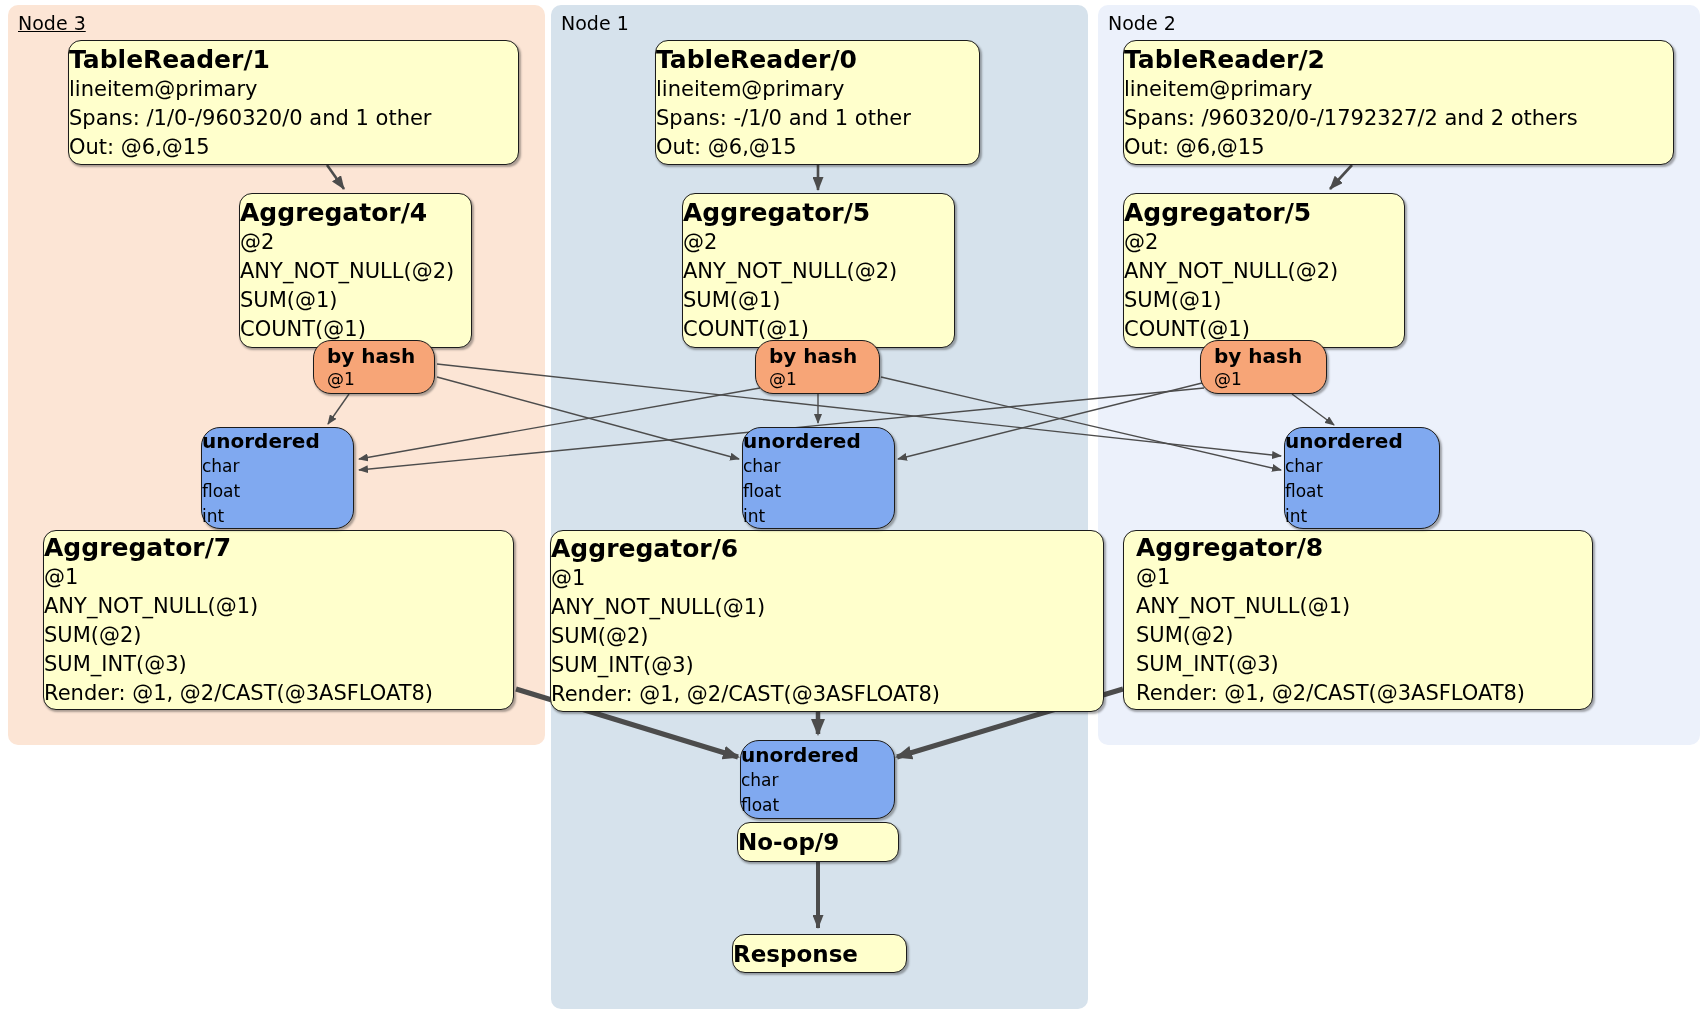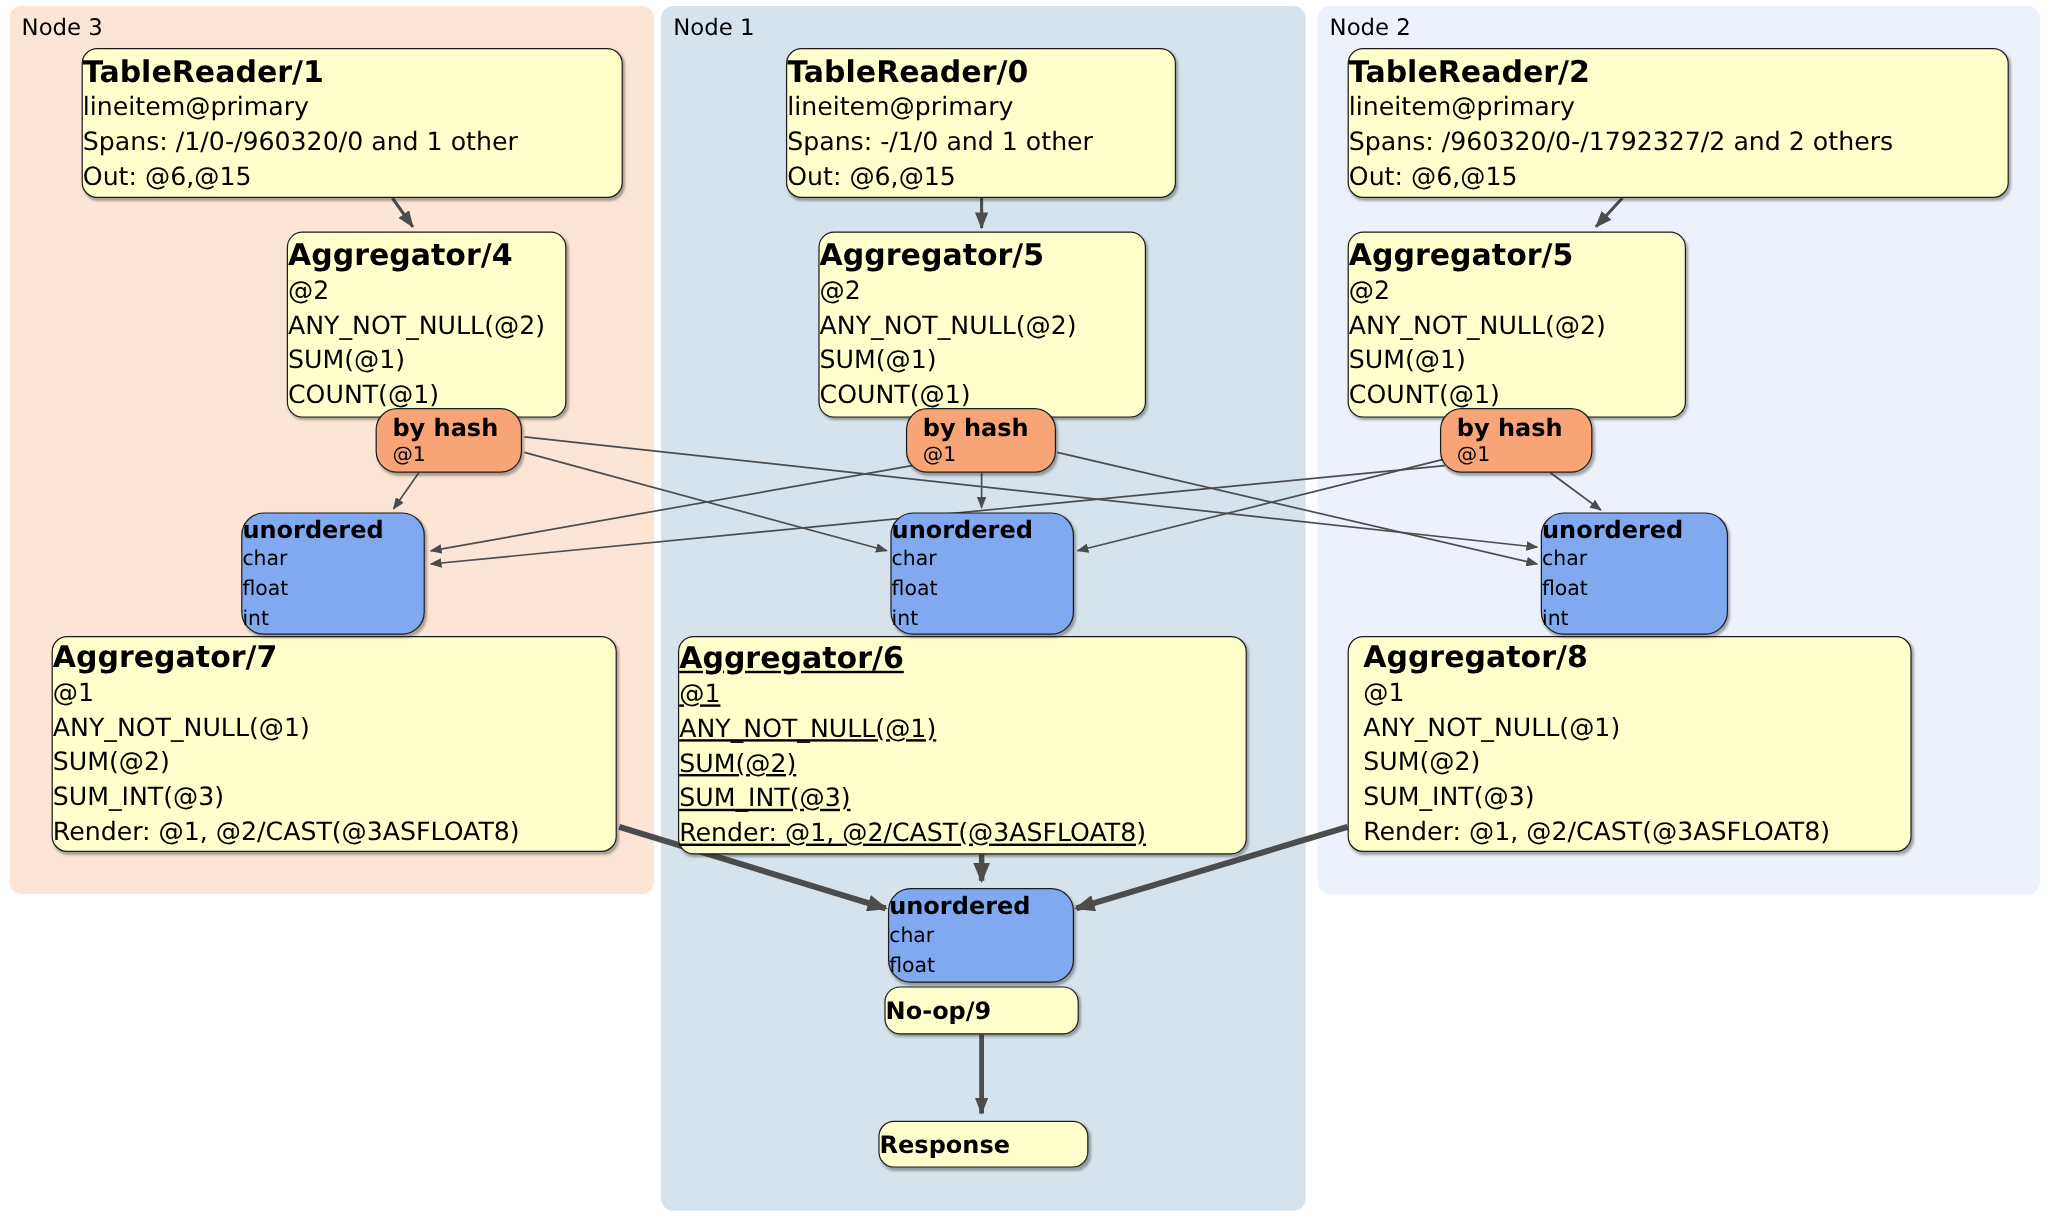--- a/index.html
+++ b/index.html
@@ -70,30 +70,30 @@
   }
   .sync .title{
     font-size:20px;
     line-height:26px;
   }
   .sync .line{
     font-size:17px;
     line-height:25px;
   }
   .terminal .title{
-    font-size:20px;
+    font-size:23px;
     line-height:32px;
   }
 </style>
 </head>
 <body>
 
 <div id="canvas">
     <div class="region" style="left: 8px; top: 5px; width: 537px; height: 740px; background: rgb(252, 229, 213);"></div>
-    <div class="region-label" style="left: 18px; top: 12px;">Node 3</div>
+    <div class="region-label" style="left: 18px; top: 12px; text-decoration: underline;">Node 3</div>
     <div class="region" style="left: 551px; top: 5px; width: 537px; height: 1004px; background: rgb(214, 226, 236);"></div>
     <div class="region-label" style="left: 561px; top: 12px;">Node 1</div>
     <div class="region" style="left: 1098px; top: 5px; width: 602px; height: 740px; background: rgb(236, 241, 251);"></div>
     <div class="region-label" style="left: 1108px; top: 12px;">Node 2</div>
     <svg id="edge-layer" width="1706" height="1016">
       <defs>
         <marker id="arr-s" markerUnits="userSpaceOnUse" markerWidth="10" markerHeight="8" refX="9" refY="4" orient="auto">
           <path d="M0,0 L10,4 L0,8 z" fill="#4c4c4c"></path>
         </marker>
         <marker id="arr-m" markerUnits="userSpaceOnUse" markerWidth="14" markerHeight="11" refX="13" refY="5.5" orient="auto">
@@ -160,21 +160,21 @@
       <div class="line">COUNT(@1)</div>
     </div>
     <div class="box proc" style="left: 43px; top: 530px; width: 471px; height: 180px;">
       <div class="title">Aggregator/7</div>
       <div class="line">@1</div>
       <div class="line">ANY_NOT_NULL(@1)</div>
       <div class="line">SUM(@2)</div>
       <div class="line">SUM_INT(@3)</div>
       <div class="line">Render: @1, @2/CAST(@3ASFLOAT8)</div>
     </div>
-    <div class="box proc" style="left: 565px; top: 530px; width: 474px; height: 182px; text-decoration: underline;">
+    <div class="box proc" style="left: 550px; top: 530px; width: 554px; height: 182px;">
       <div class="title">Aggregator/6</div>
       <div class="line">@1</div>
       <div class="line">ANY_NOT_NULL(@1)</div>
       <div class="line">SUM(@2)</div>
       <div class="line">SUM_INT(@3)</div>
       <div class="line">Render: @1, @2/CAST(@3ASFLOAT8)</div>
     </div>
     <div class="box proc" style="left: 1123px; top: 530px; width: 470px; height: 180px; padding-left: 12px;">
       <div class="title">Aggregator/8</div>
       <div class="line">@1</div>

